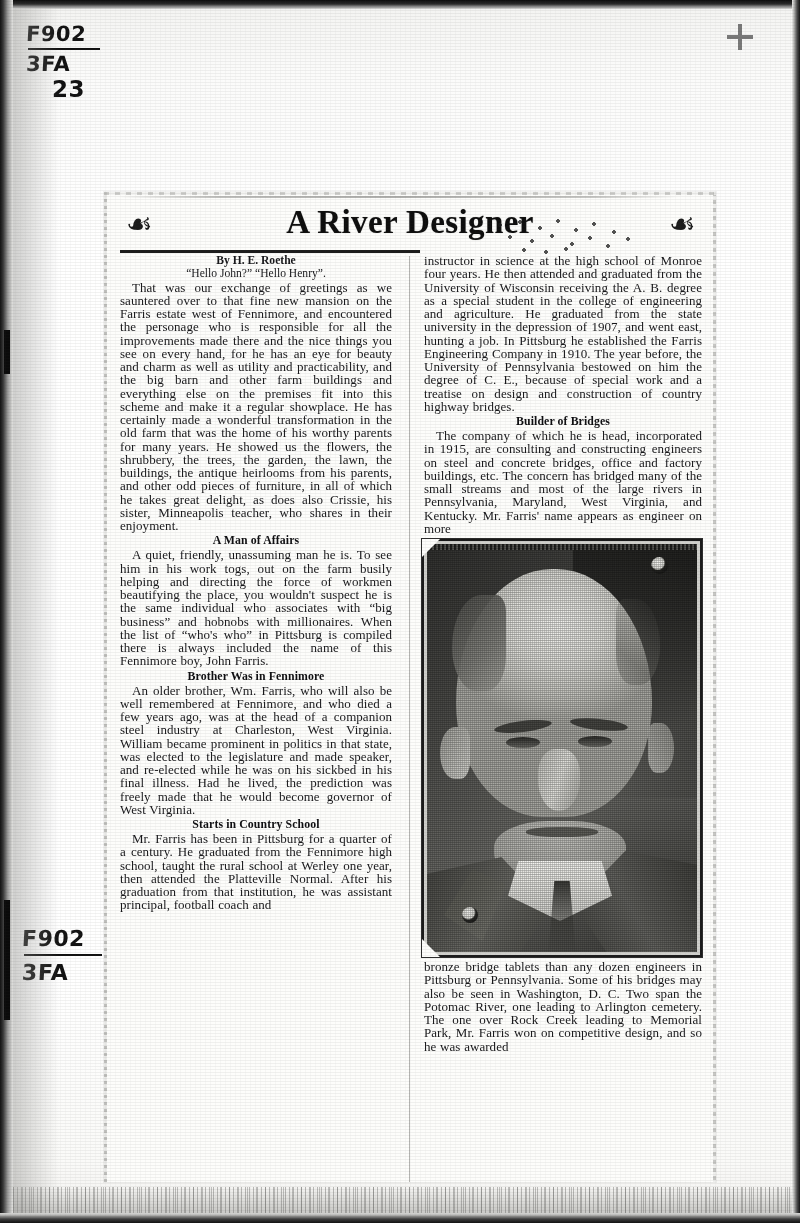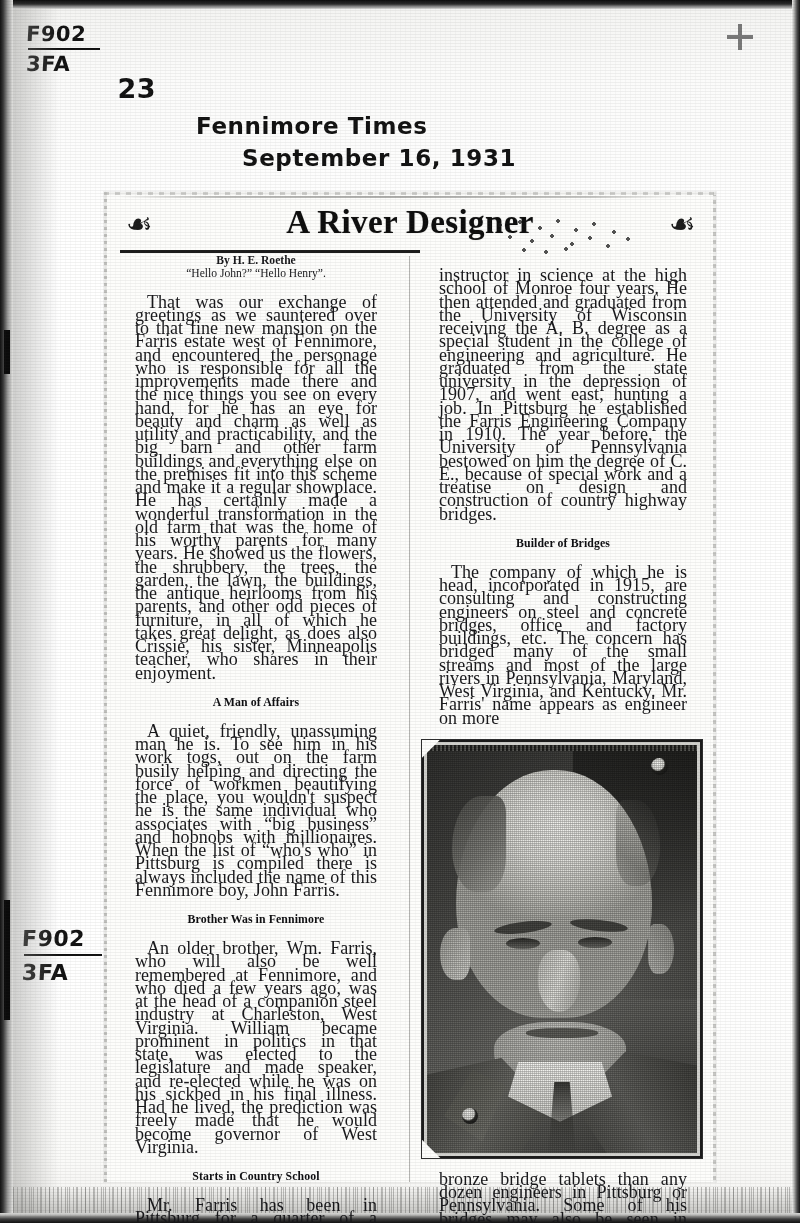--- a/index.html
+++ b/index.html
@@ -38,21 +38,21 @@
   #reg-cross:before{left:0;top:11px;width:26px;height:4px;}
   #reg-cross:after{left:11px;top:0;width:4px;height:26px;}
   
   .handwriting{
     font-family:"DejaVu Sans", sans-serif;
     color:#121212;font-weight:700;letter-spacing:.5px;
   }
   #call-number-top{position:absolute;left:26px;top:22px;width:130px;}
   #call-number-top .hw-line{font-size:21px;line-height:25px;transform:skewX(-3deg);}
   #call-number-top .hw-rule{height:2px;background:#111;width:72px;margin:1px 0 2px 2px;}
-  #call-number-top .hw-num{font-size:27px;line-height:24px;margin-left:26px;text-align:right;}
+  #call-number-top .hw-num{font-size:23px;line-height:24px;margin-left:26px;}
   #call-number-bottom{position:absolute;left:22px;top:925px;width:120px;}
   #call-number-bottom .hw-line{font-size:22px;line-height:27px;transform:skewX(-3deg);}
   #call-number-bottom .hw-rule{height:2px;background:#111;width:78px;margin:2px 0 3px 2px;}
   #source-note{position:absolute;left:196px;top:110px;width:340px;}
   #source-note .src-title{font-size:23px;line-height:32px;letter-spacing:.6px;}
   #source-note .src-date{font-size:23px;line-height:32px;margin-left:46px;letter-spacing:.6px;}
   
   #clipping{
     position:absolute;left:104px;top:192px;width:612px;height:990px;
     background:#fdfdfb;
@@ -101,23 +101,23 @@
   }
   #masthead .rule-bottom{position:absolute;left:16px;top:58px;width:300px;height:3px;background:#1c1c1c;}
   
   #columns{position:absolute;left:0;top:62px;width:612px;height:926px;display:flex;}
   .column{position:relative;box-sizing:border-box;}
   #column-left{width:306px;padding:0 18px 0 16px;}
   #column-right{width:306px;padding:0 14px 0 14px;}
   .col-divider{position:absolute;left:305px;top:64px;width:1px;height:926px;background:#9c9c99;opacity:.75;}
   .para{
     font-family:"Liberation Serif", serif;
-    font-size:18px;line-height:13.25px;
+    font-size:13px;line-height:13.25px;
     text-align:justify;text-indent:12px;
-    color:#17171a;margin:15px;
+    color:#17171a;margin:0;
     letter-spacing:.05px;
     word-spacing:.4px;
   }
   .para.noindent{text-indent:0;}
   .byline{font-size:11.6px;line-height:13.25px;text-align:center;color:#17171a;margin:0;font-weight:700;}
   .greeting{font-size:11.6px;line-height:13.25px;text-align:center;color:#17171a;margin:0;}
   .subhead{
     font-family:"Liberation Serif", serif;
     font-weight:700;font-size:11.8px;line-height:15px;
     text-align:center;color:#0e0e11;margin:1px 0 0 0;letter-spacing:.1px;
@@ -222,24 +222,20 @@
 
   <div id="reg-cross"></div>
 
   <div id="call-number-top" class="handwriting">
     <div class="hw-line">F902</div>
     <div class="hw-rule"></div>
     <div class="hw-line">3FA</div>
     <div class="hw-num">23</div>
   </div>
 
-  <div id="source-note" class="handwriting">
-    <div class="src-title"><span>Fennimore Times</span></div>
-    <div class="src-date">September 16, 1931</div>
-  </div>
 
   <div id="call-number-bottom" class="handwriting">
     <div class="hw-line">F902</div>
     <div class="hw-rule"></div>
     <div class="hw-line">3FA</div>
   </div>
 
   <div id="clipping">
     <div class="clip-edge-l"></div>
     <div class="clip-edge-r"></div>

